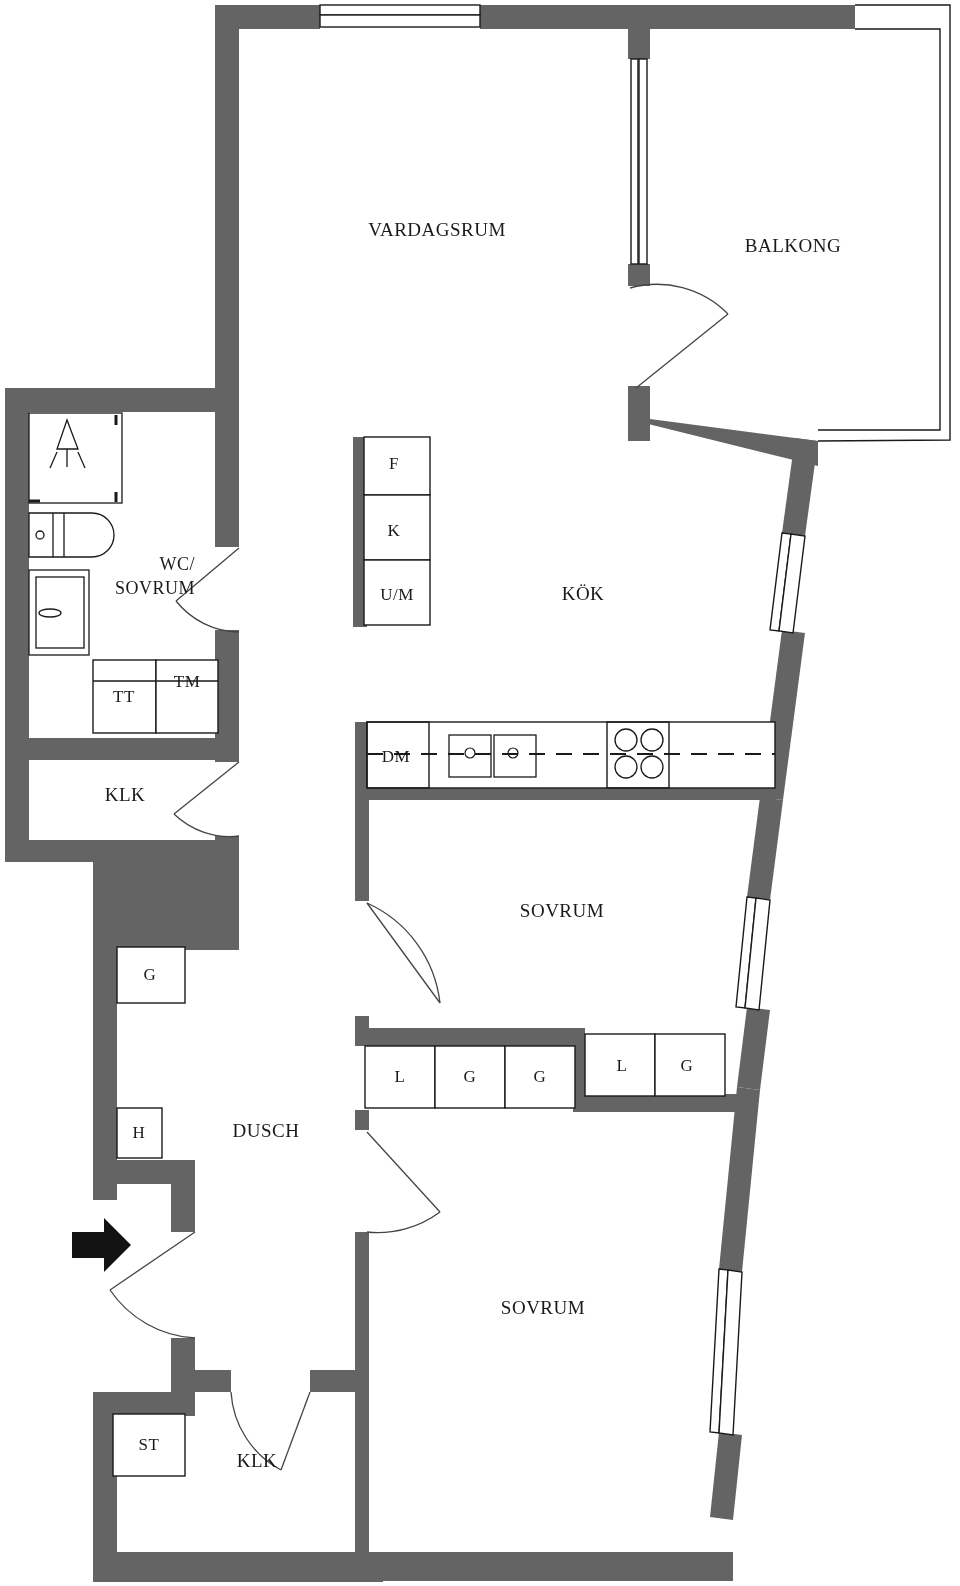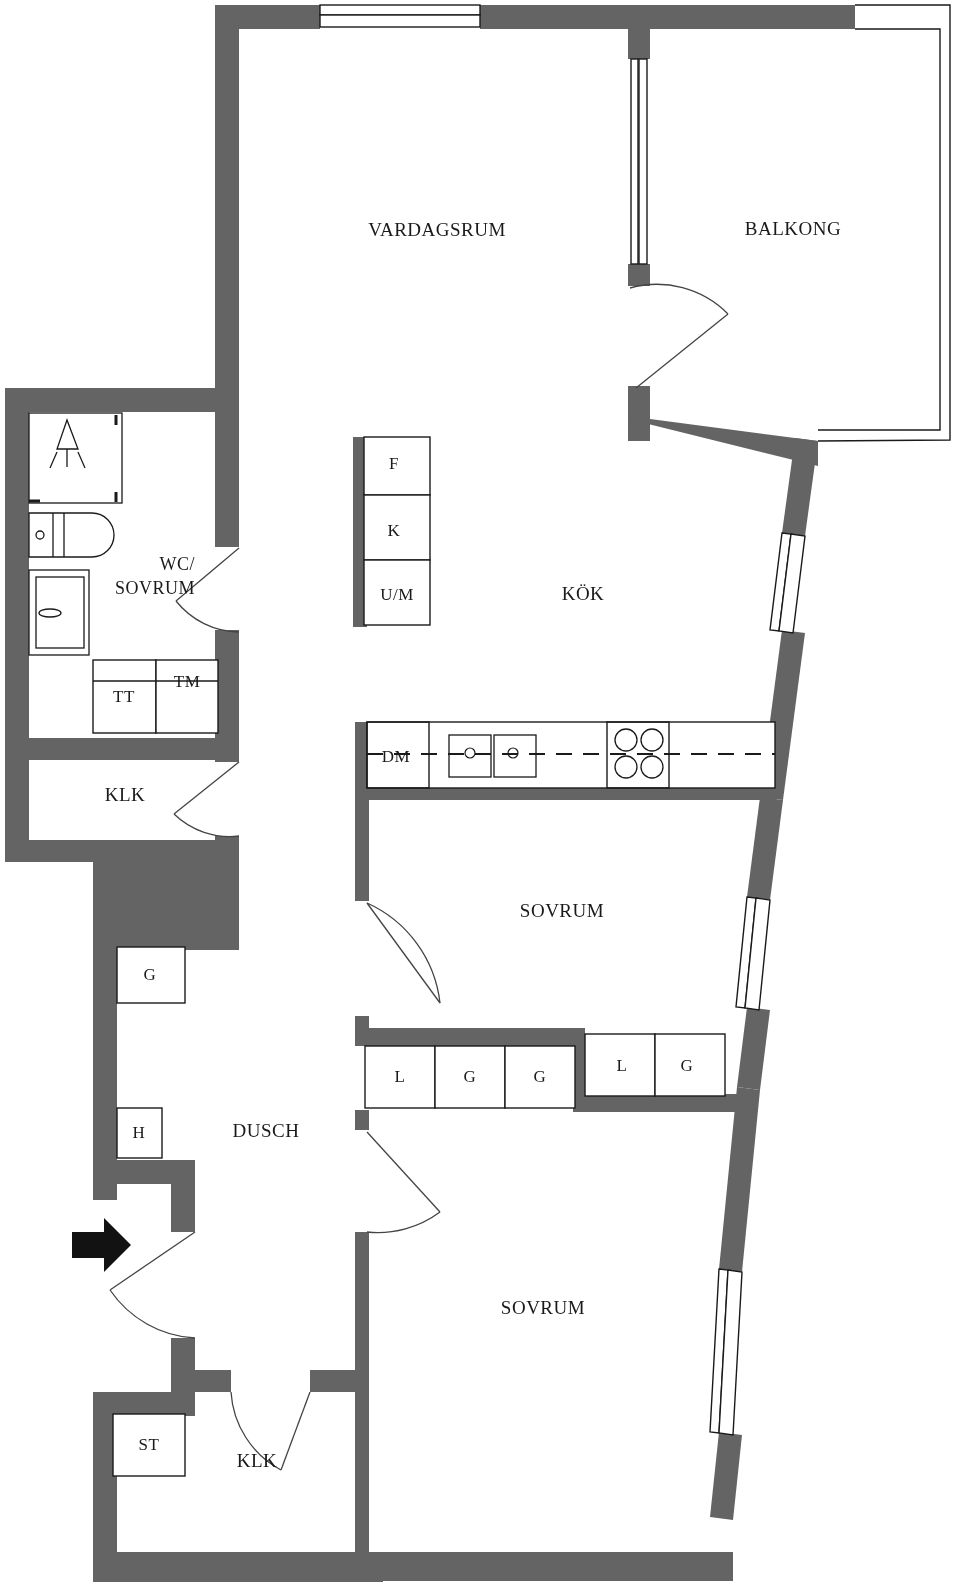--- a/index.html
+++ b/index.html
@@ -209,21 +209,21 @@
 
     <line x1="367" y1="754" x2="775" y2="754" stroke="#1a1a1a" stroke-width="1.8" stroke-dasharray="16 11"></line>
   </g>
 
   <g fill="#121212">
     <polygon points="72,1232 104,1232 104,1218 131,1245 104,1272 104,1258 72,1258"></polygon>
   </g>
 </svg>
 
 <div class="lbl room" style="left:437px;top:230px;">VARDAGSRUM</div>
-<div class="lbl room" style="left:793px;top:229px;">BALKONG</div>
+<div class="lbl room" style="left:793px;top:246px;">BALKONG</div>
 
 <div class="lbl room2" style="left:135px;top:576px;">
   <div>WC/</div>
   <div>SOVRUM</div>
 </div>
 
 <div class="lbl room" style="left:583px;top:594px;">KÖK</div>
 <div class="lbl room" style="left:125px;top:795px;">KLK</div>
 <div class="lbl room" style="left:562px;top:911px;">SOVRUM</div>
 <div class="lbl room" style="left:266px;top:1131px;">DUSCH</div>

